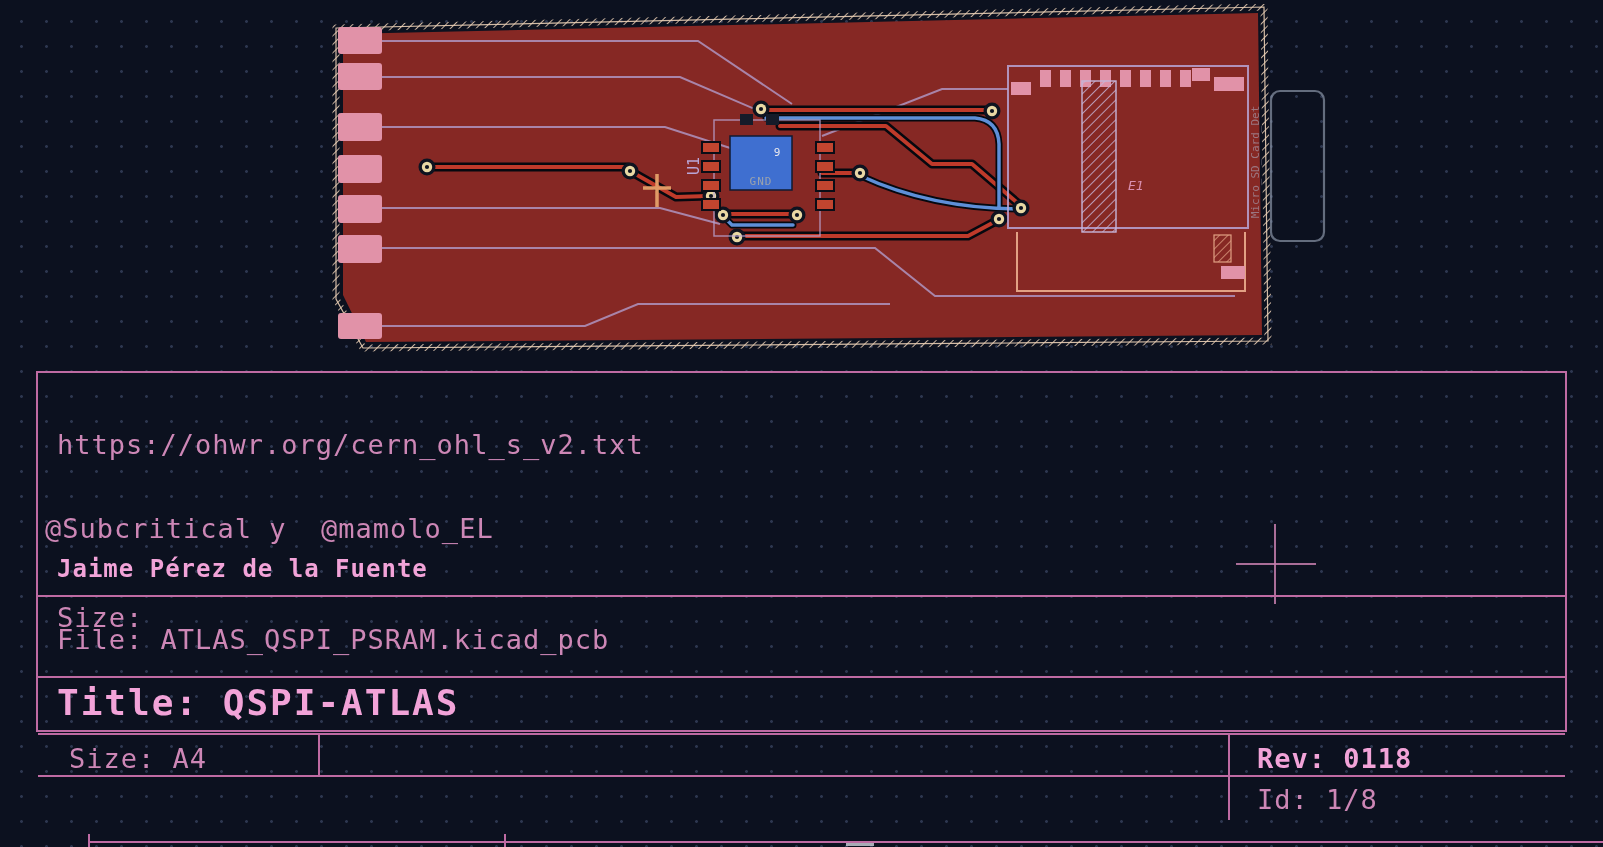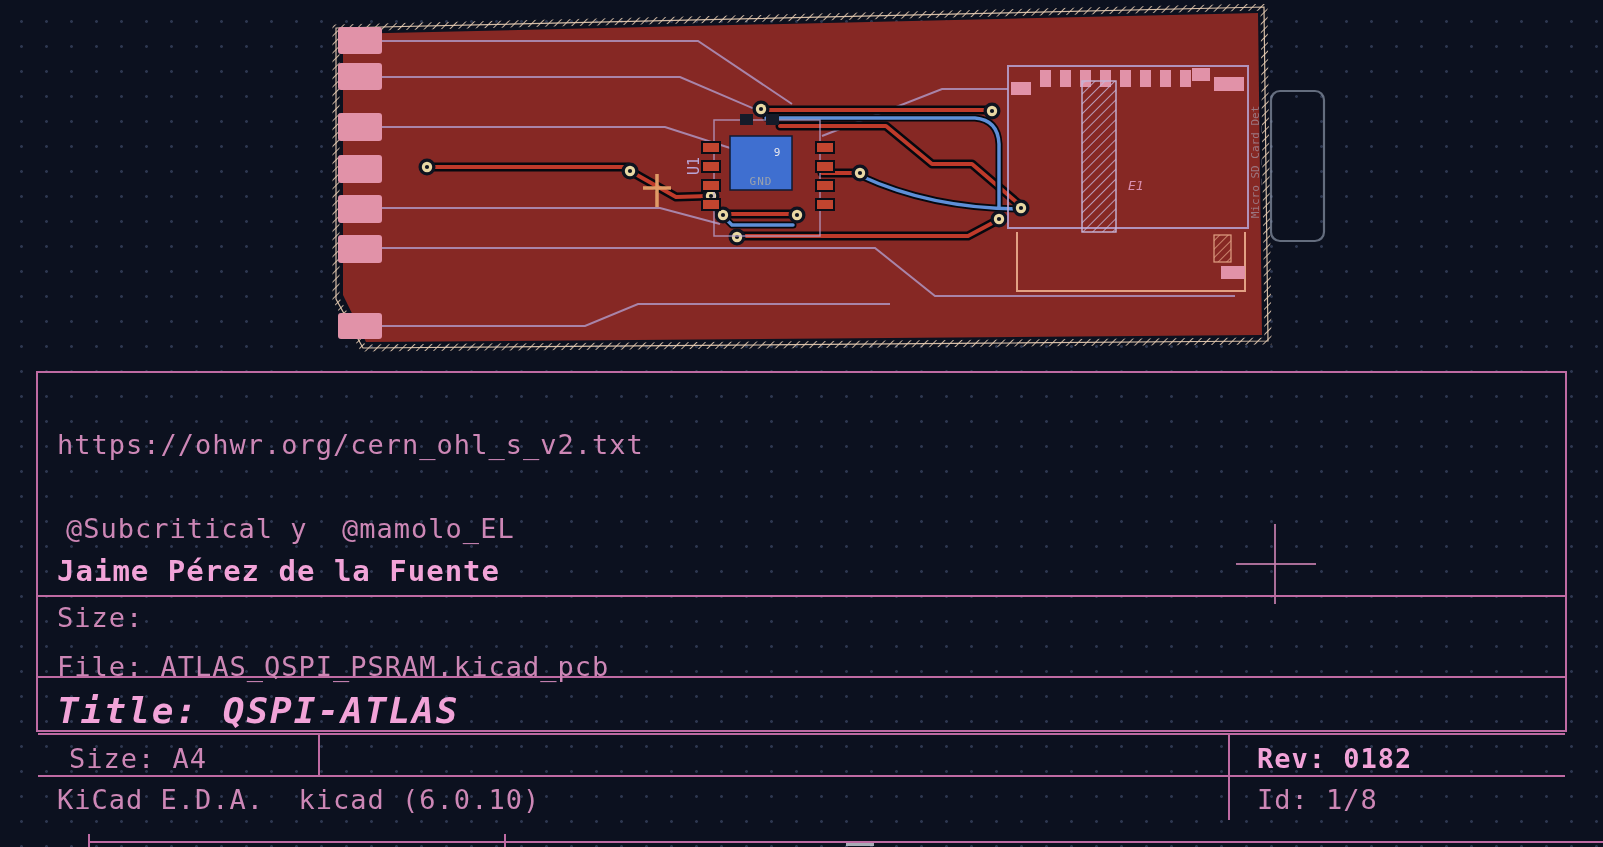--- a/index.html
+++ b/index.html
@@ -21,22 +21,22 @@
     position:absolute;left:36px;top:371px;width:1531px;height:361px;
     border:2px solid #bf6ba3;box-sizing:border-box;
   }
   .tb .hl{position:absolute;left:0;right:0;height:2px;background:#bf6ba3;}
   .tb .vl{position:absolute;width:2px;background:#bf6ba3;}
   .txt{
     position:absolute;color:#cd87b6;font-size:27px;line-height:1.1;
     letter-spacing:1px;white-space:pre;
   }
   .bold{font-weight:bold;color:#f2a3d8;}
-  .name-big{font-size:29px;}
-  .title-big{font-size:36px;font-style:italic;letter-spacing:2px;margin-top:8px;}
+  .name-big{font-size:24px;}
+  .title-big{font-size:36px;letter-spacing:2px;}
   
   .cross-h{position:absolute;left:1236px;top:563px;width:80px;height:2px;background:#c77fae;opacity:.85;}
   .cross-v{position:absolute;left:1274px;top:524px;width:2px;height:80px;background:#c77fae;opacity:.85;}
   .bframe-line{position:absolute;left:88px;top:841px;width:1515px;height:2px;background:#bf6ba3;}
   .btick{position:absolute;top:834px;width:2px;height:13px;background:#bf6ba3;}
   .bdash{position:absolute;left:846px;top:843px;width:28px;height:3px;background:#cfd3dc;opacity:.8;}
   
   .fpad{fill:#e192a8;}
   .lav{stroke:#b19bca;stroke-width:2;fill:none;opacity:.8;}
   .tko{stroke:#05080f;stroke-width:9;fill:none;stroke-linecap:round;stroke-linejoin:round;}
@@ -161,31 +161,30 @@
 
 <div class="tb">
   <div class="hl" style="top:222px"></div>
   <div class="hl" style="top:303px"></div>
   <div class="hl" style="top:360px"></div>
   <div class="hl" style="top:402px"></div>
   <div class="vl" style="left:280px;top:360px;height:44px"></div>
   <div class="vl" style="left:1190px;top:360px;height:87px"></div>
 
   <div class="txt" style="left:19px;top:57px">https://ohwr.org/cern_ohl_s_v2.txt</div>
-  <div class="txt" style="left:28px;top:141px">@Subcritical y  @mamolo_EL</div>
+  <div class="txt" style="left:7px;top:141px">@Subcritical y  @mamolo_EL</div>
   <div class="txt bold name-big" style="left:19px;top:183px">Jaime Pérez de la Fuente</div>
 
   <div class="txt" style="left:19px;top:230px">Size:</div>
-  <div class="txt" style="left:19px;top:279px">File: ATLAS_QSPI_PSRAM.kicad_pcb</div>
+  <div class="txt" style="left:19px;top:252px">File: ATLAS_QSPI_PSRAM.kicad_pcb</div>
 
   <div class="txt bold title-big" style="left:19px;top:310px">Title: QSPI-ATLAS</div>
 
   <div class="txt" style="left:31px;top:371px">Size: A4</div>
-  <div class="txt bold" style="left:1219px;top:371px">Rev: 0182</div>
+  <div class="txt bold" style="left:1219px;top:371px">Rev: 0118</div>
 
-  <div class="txt" style="left:19px;top:412px">KiCad E.D.A.  kicad (6.0.10)</div>
   <div class="txt" style="left:1219px;top:412px">Id: 1/8</div>
 </div>
 
 <div class="bframe-line"></div>
 <div class="btick" style="left:88px"></div>
 <div class="btick" style="left:504px"></div>
 <div class="bdash"></div>
 
 </body></html>

